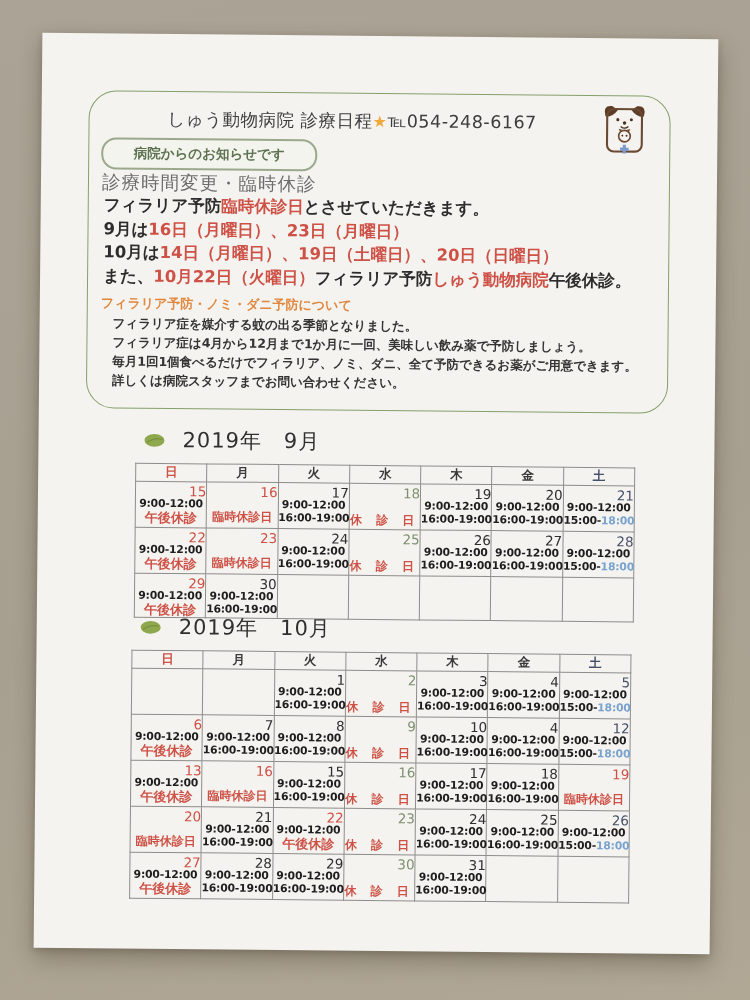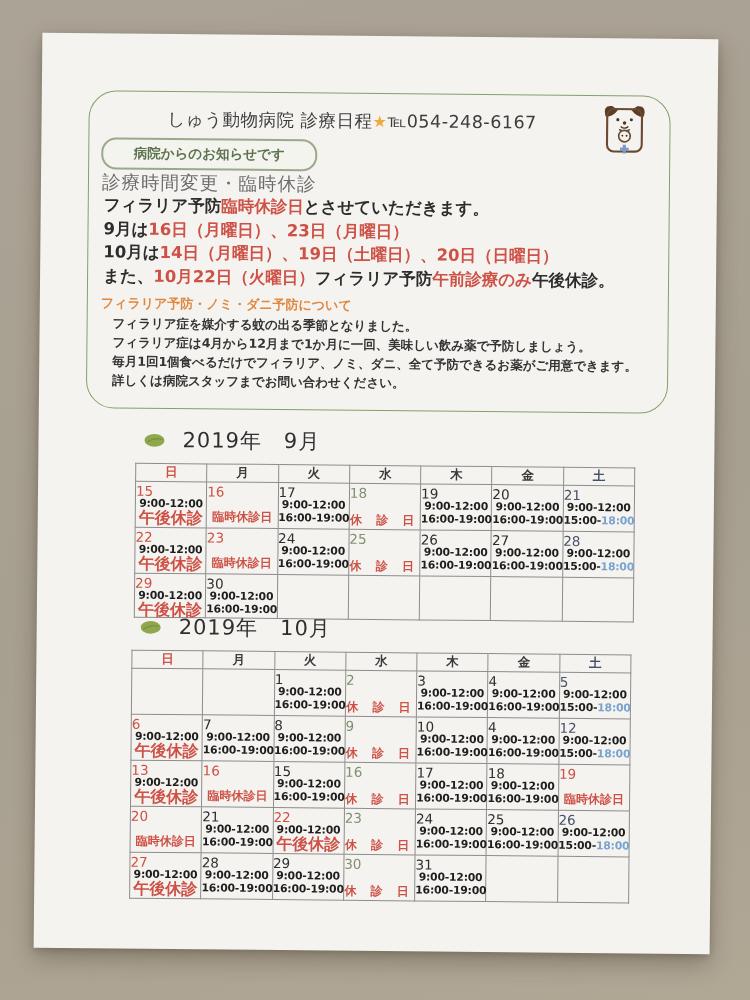--- a/index.html
+++ b/index.html
@@ -35,28 +35,28 @@
   .cal-title{font-size:21px;color:#2f2f2f;margin-left:17px;letter-spacing:1px;}
   .leaf{display:inline-flex;}
   table.cal{border-collapse:collapse;table-layout:fixed;width:500px;background:transparent;}
   table.cal th{border:1px solid #8d8d8d;height:16px;font-size:12.5px;font-weight:bold;
     color:#3a3a3a;padding:0;}
   table.cal th.sun{color:var(--red);}
   table.cal th.sat{color:var(--sat_navy);}
   table.cal td{border:1px solid #8d8d8d;vertical-align:top;padding:0;}
   .cal-0 td{height:43px;}
   .cal-1 td{height:44px;}
-  .day{font-size:13.5px;line-height:14px;padding-top:2px;text-align:left;color:#2e2e2e;}
+  .day{font-size:13.5px;line-height:14px;padding-top:2px;text-align:right;color:#2e2e2e;}
   .day.red{color:var(--red);}
   .day.wed{color:var(--wed_green);}
   .day.sat{color:var(--sat_navy);}
   .time{font-size:10.8px;font-weight:bold;line-height:12.5px;text-align:center;
     color:#1e1e1e;letter-spacing:-.2px;white-space:nowrap;}
   .time .blue{color:var(--time_blue);}
-  .redlabel{font-size:16px;font-weight:bold;line-height:13px;text-align:center;color:var(--red);}
+  .redlabel{font-size:13px;font-weight:bold;line-height:13px;text-align:center;color:var(--red);}
   .special{font-size:12px;font-weight:bold;color:var(--red);text-align:center;margin-top:10px;}
   .special.kyu{letter-spacing:5px;margin-top:12px;}
 </style>
 </head>
 <body>
 
 <div class="photo">
   <div class="speck"></div>
   <div class="paper">
 
@@ -81,21 +81,21 @@
       <div class="pill">
           <span>病院からのお知らせです</span>
         </div>
 
       <div class="heading">診療時間変更・臨時休診</div>
 
       <div class="announce" id="announcement">
           <div><span>フィラリア予防</span><span class="red">臨時休診日</span><span>とさせていただきます。</span></div>
           <div><span>9月は</span><span class="red">16日（月曜日）、23日（月曜日）</span></div>
           <div><span>10月は</span><span class="red">14日（月曜日）、19日（土曜日）、20日（日曜日）</span></div>
-          <div><span>また、</span><span class="red">10月22日（火曜日）</span><span>フィラリア予防</span><span class="red">午前診療のみ</span><span>午後休診。</span></div>
+          <div><span>また、</span><span class="red">10月22日（火曜日）</span><span>フィラリア予防</span><span class="red">しゅう動物病院</span><span>午後休診。</span></div>
         </div>
 
       <div class="filaria-title">フィラリア予防・ノミ・ダニ予防について</div>
       <div class="filaria-lines" id="filaria-lines">
           <div>フィラリア症を媒介する蚊の出る季節となりました。</div>
           <div>フィラリア症は4月から12月まで1か月に一回、美味しい飲み薬で予防しましょう。</div>
           <div>毎月1回1個食べるだけでフィラリア、ノミ、ダニ、全て予防できるお薬がご用意できます。</div>
           <div>詳しくは病院スタッフまでお問い合わせください。</div>
         </div>
     </div>

